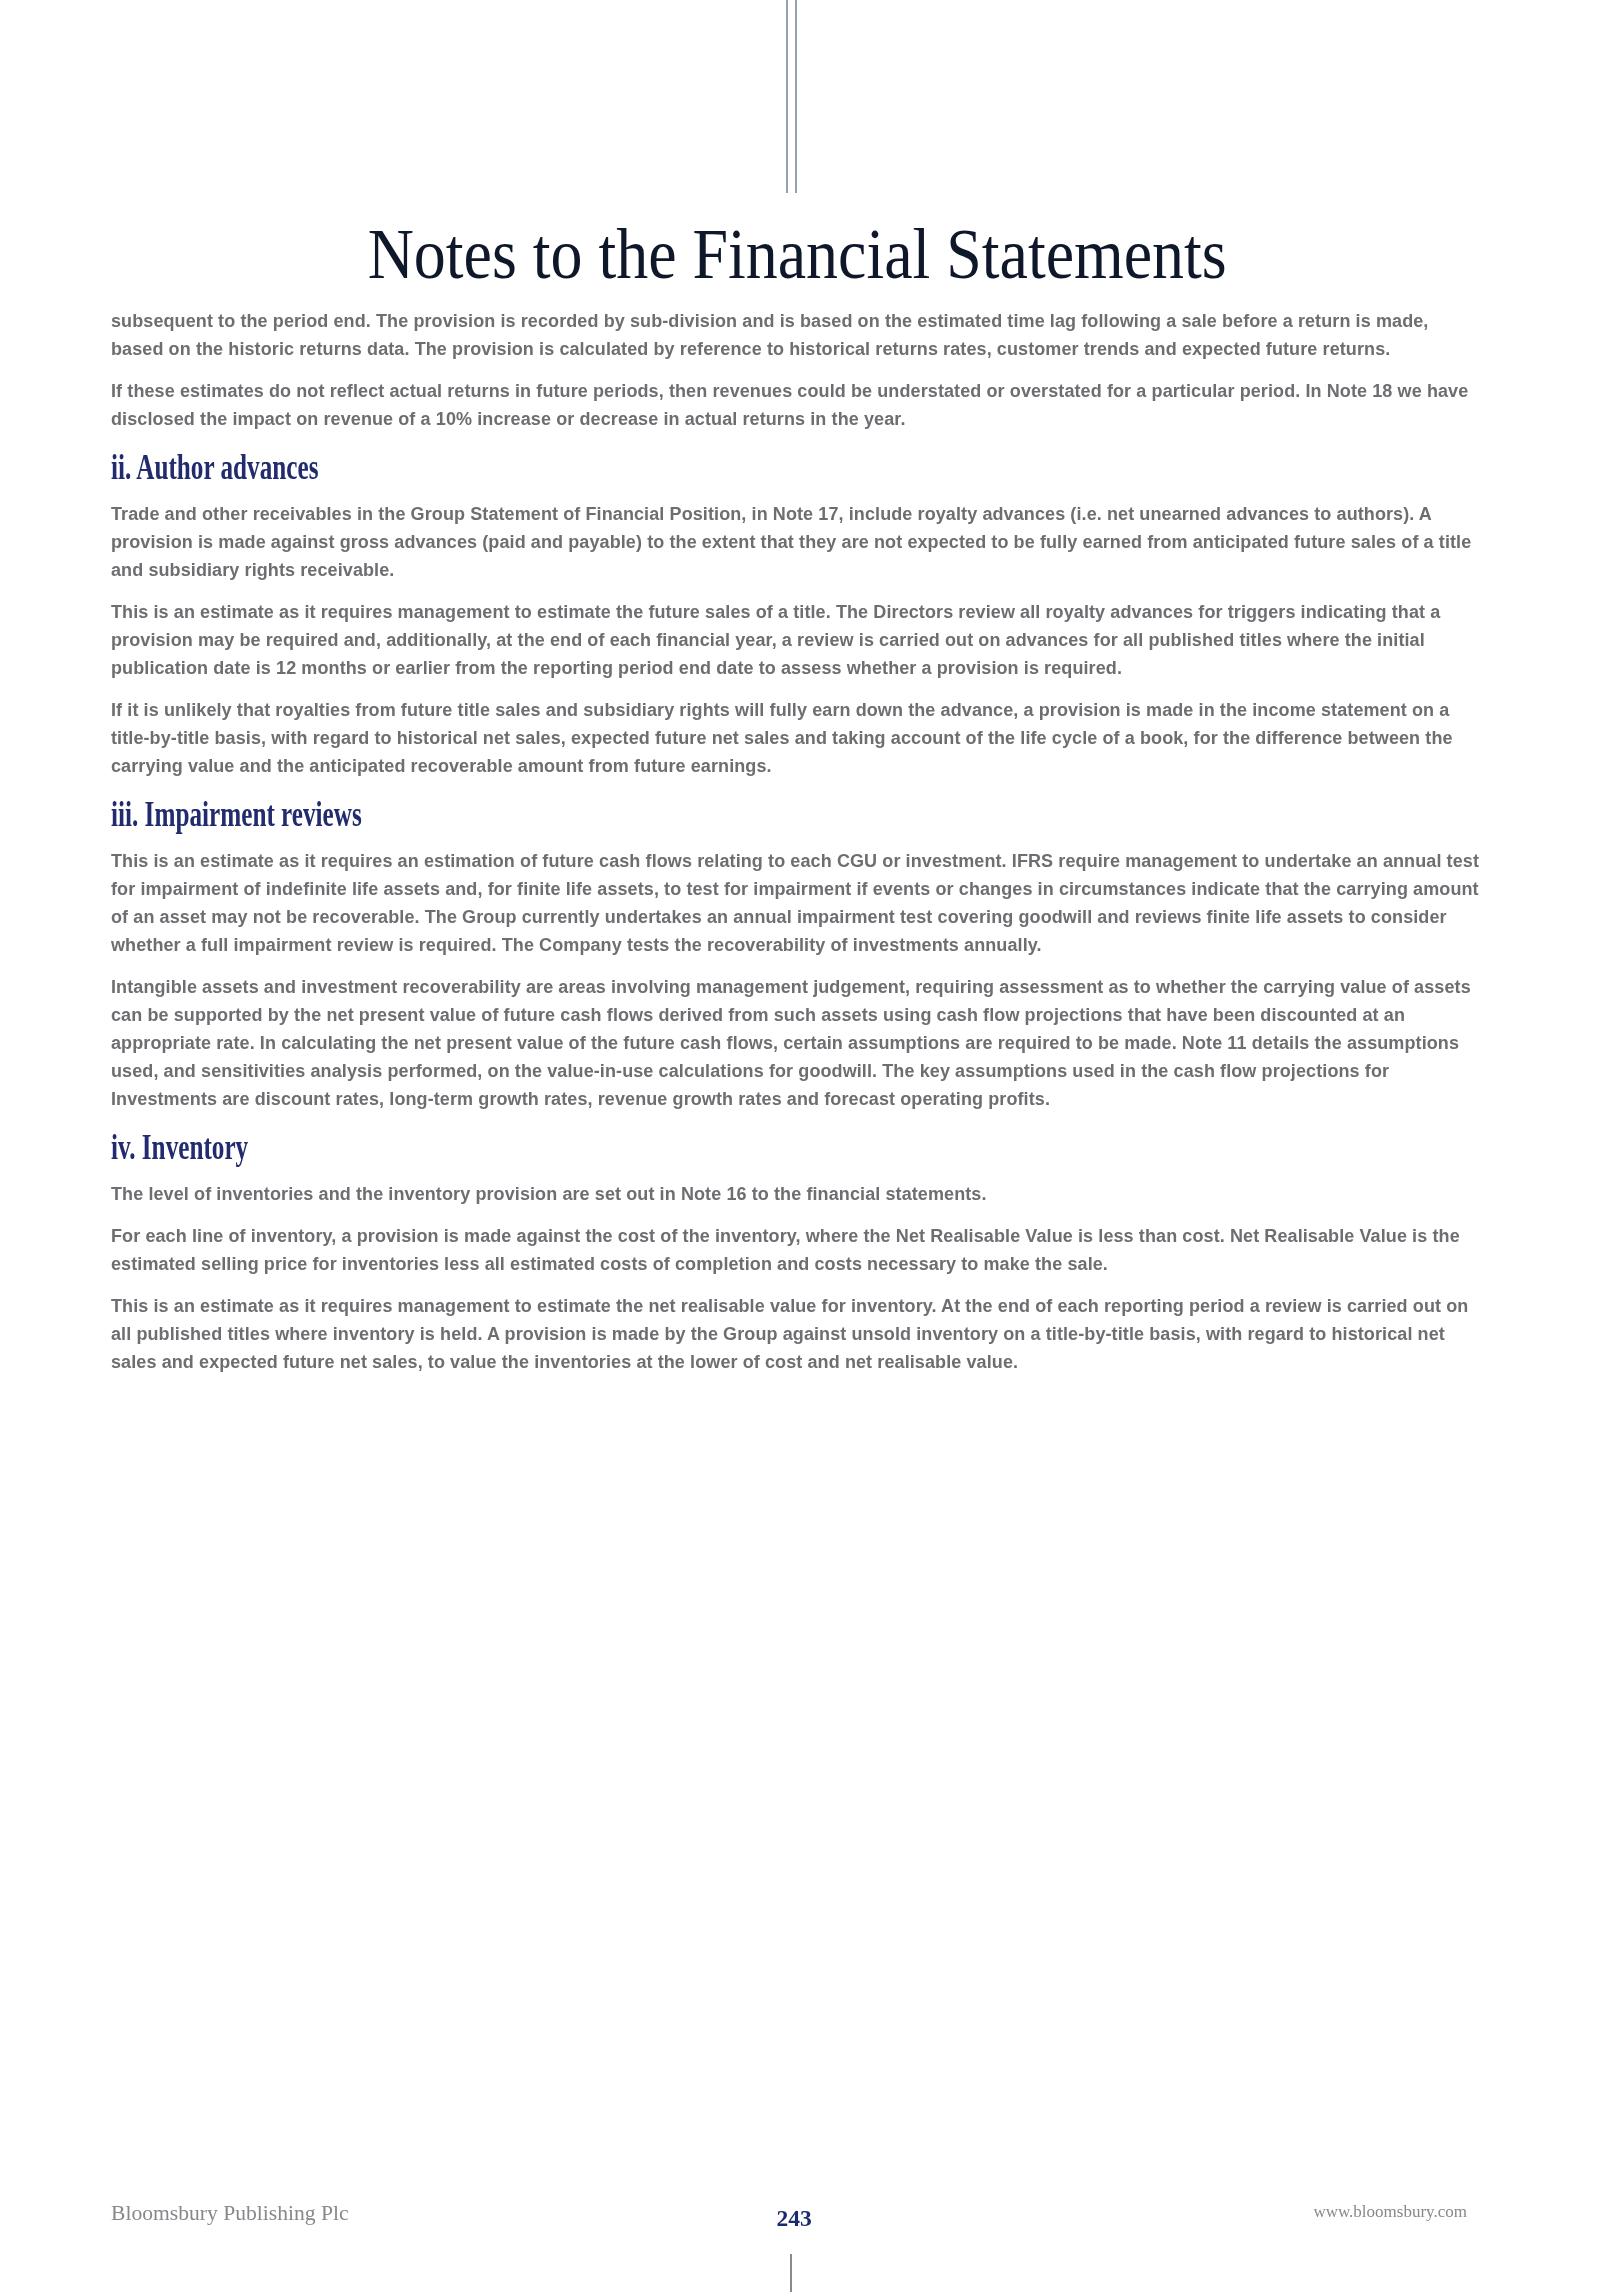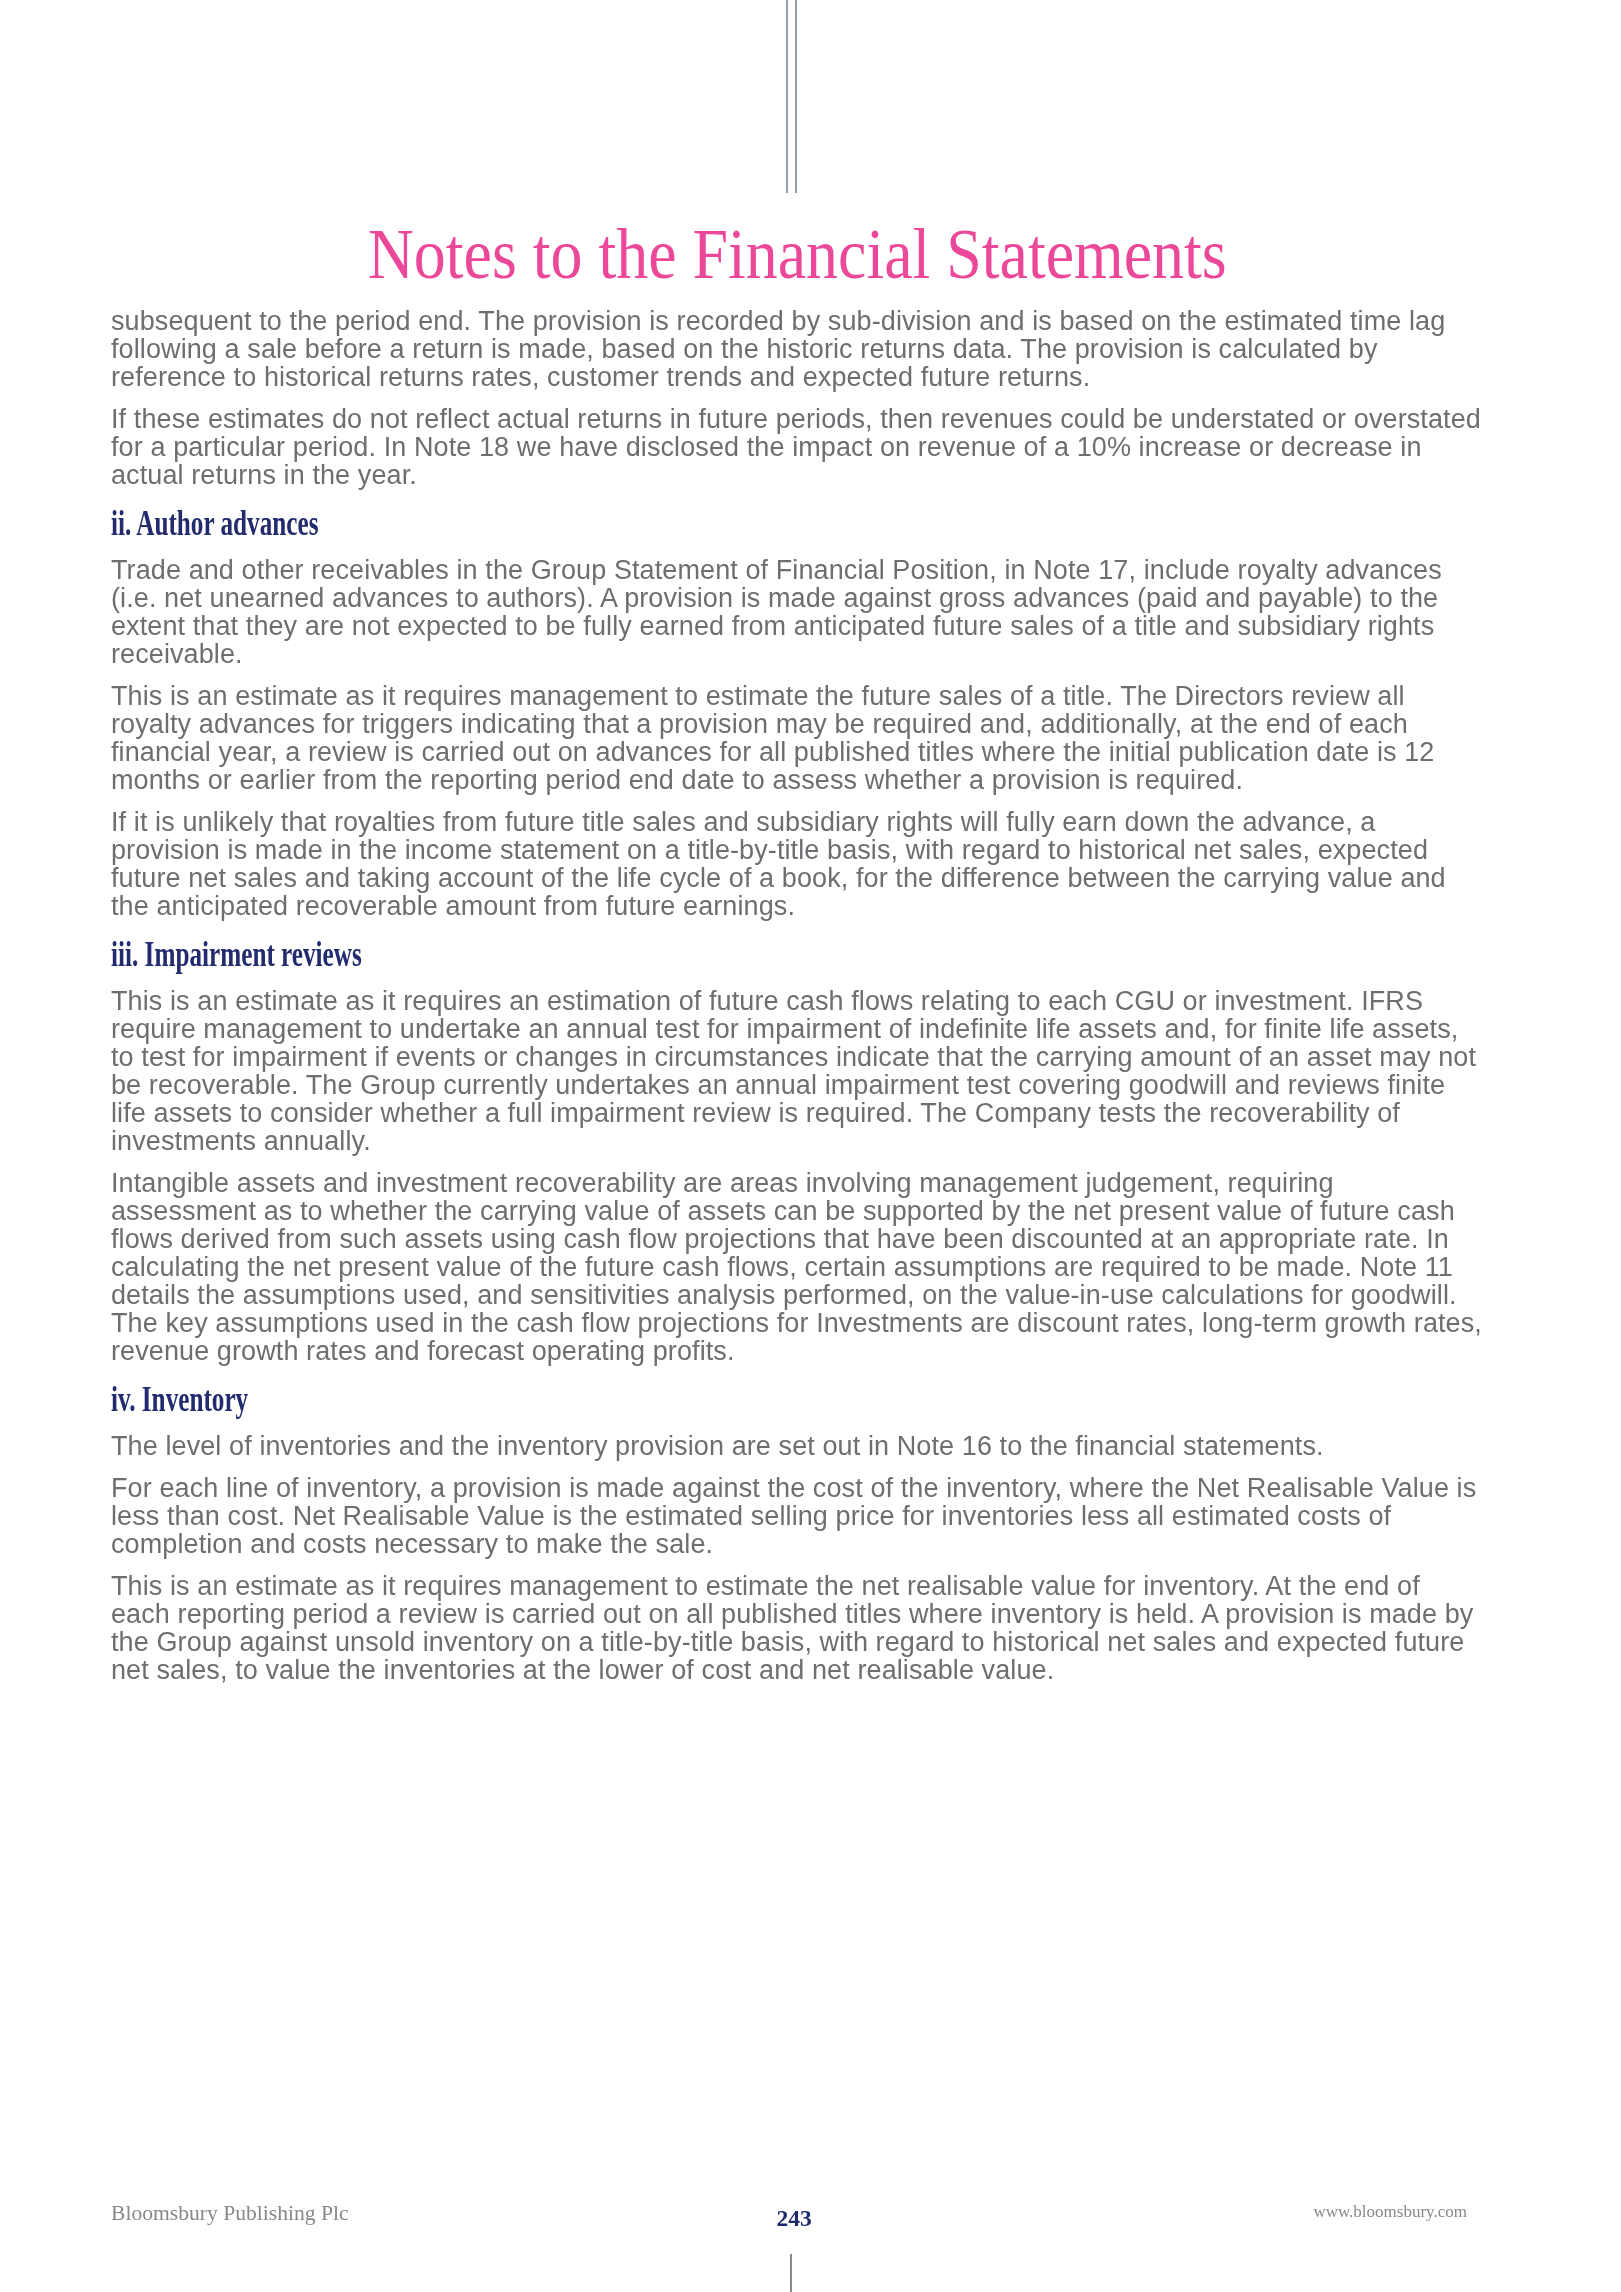--- a/index.html
+++ b/index.html
@@ -30,21 +30,21 @@
     position: absolute;
     left: 111px; top: 0;
     width: 1372px;
   }
 
   h1.page-title {
     margin: 0; padding: 214px 0 0 0;
     text-align: center;
     line-height: 80px;
     font-weight: 400;
-    color: #ec4899;
+    color: #0f172a;
   }
   h1.page-title .condense {
     display: inline-block;
     font-family: "Liberation Serif", serif;
     font-size: 71px;
     white-space: nowrap;
     transform: scaleX(0.9);
     transform-origin: center center;
   }
 
@@ -80,24 +80,25 @@
     font-family: "Liberation Serif", serif;
     font-size: 35px;
     font-weight: 700;
     white-space: nowrap;
     transform: scaleX(0.72);
     transform-origin: left center;
   }
 
   p.body-para {
     margin: 0 0 13.7px 0;
-    font-size: 27px;
+    font-size: 18px;
     line-height: 28px;
     color: #6d6e71;
     letter-spacing: 0.1px;
+    font-weight: bold;
   }
 
   
   .footer-company {
     position: absolute;
     left: 111px; top: 2201px;
     font-family: "Liberation Serif", serif;
     font-size: 21.6px;
     color: #87888c;
   }

